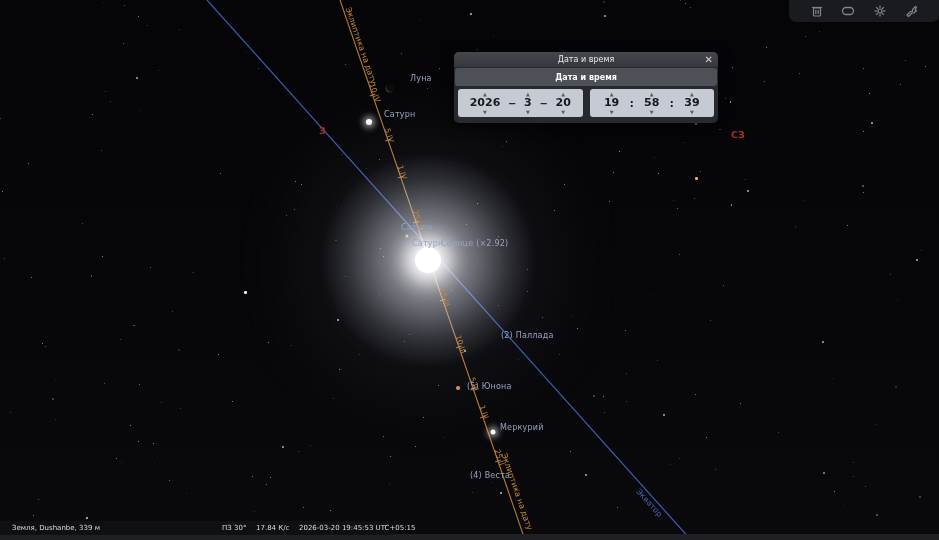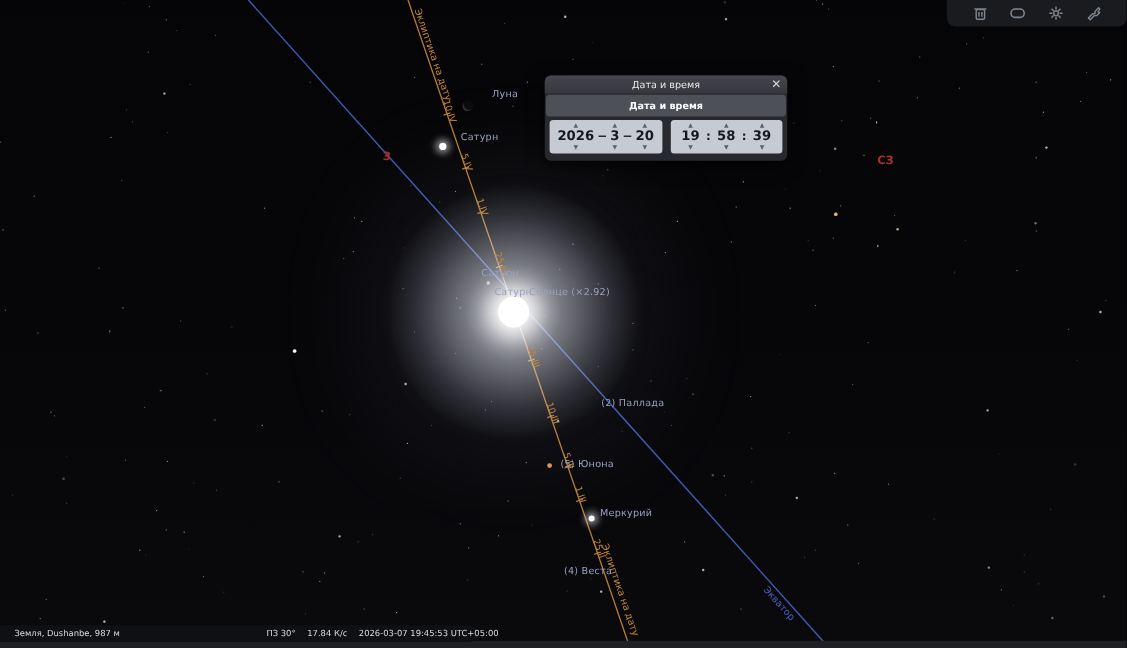--- a/index.html
+++ b/index.html
@@ -16,21 +16,21 @@
     background:#fff;transform:translate(-50%,-50%);
     box-shadow:0 0 18px 9px rgba(255,255,255,.95),0 0 60px 32px rgba(240,242,252,.5),0 0 120px 70px rgba(215,222,245,.16);}
   .marker{position:absolute;border-radius:50%;z-index:4;transform:translate(-50%,-50%);}
   .moon-disc{position:absolute;z-index:4;width:9px;height:9px;border-radius:50%;transform:translate(-50%,-50%);
     background:radial-gradient(circle at 68% 32%,#0b0b0c 55%,#8a7c63 100%);}
   .sky-label{position:absolute;z-index:5;font-size:8px;white-space:nowrap;letter-spacing:.2px;}
   .tick-label{position:absolute;z-index:5;font-size:7.5px;white-space:nowrap;transform-origin:0 0;}
   .line-label{position:absolute;z-index:5;font-size:8px;white-space:nowrap;transform-origin:0 0;}
   .cardinal{position:absolute;z-index:5;font-size:9.5px;font-weight:bold;}
   
-  .dialog{position:absolute;left:454px;top:63px;width:202px;z-index:10;
+  .dialog{position:absolute;left:454px;top:52px;width:264px;z-index:10;
     background:rgba(42,44,49,.94);border-radius:5px;box-shadow:0 3px 14px rgba(0,0,0,.65);}
   .dialog-titlebar{position:relative;height:15px;display:flex;align-items:center;justify-content:center;
     background:linear-gradient(#45474d,#35373c);border-radius:5px 5px 0 0;}
   .dialog-title{font-size:8px;color:#e9eaec;}
   .dialog-close{position:absolute;right:5px;top:1px;font-size:10px;color:#d6d8dc;cursor:pointer;line-height:13px;}
   .tabs-row{display:flex;height:18px;padding:1px 1px 0 1px;gap:1px;}
   .tab{flex:1;display:flex;align-items:center;justify-content:center;font-size:8px;color:#d2d4d8;cursor:pointer;}
   .tab.active{background:#4d5057;border-radius:3px;color:#fff;font-weight:bold;}
   .spinner-row{display:flex;gap:7px;padding:3px 4px 6px 4px;}
   .spinner-box{flex:1;background:#c6cad2;border-radius:3px;display:flex;align-items:center;
@@ -391,19 +391,19 @@
         <line x1="10.8" y1="3.2" x2="9" y2="5"></line>
           <line x1="5" y1="9" x2="3.2" y2="10.8"></line>
       </g>
     </svg>
     <svg class="tb-icon" viewBox="0 0 14 14">
       <path d="M11.5 2.5 L8.5 5.5 L8.5 7.5 L6.5 7.5 L3 11 L4.5 12.5 L8 9 L10 9 L12.5 6.5 L11 6 L12.5 3.5 Z" fill="none" stroke="#9aa0a8" stroke-width="1.2" stroke-linejoin="round"></path>
     </svg>
   </div>
 
   <div class="status-bar">
-    <span class="status-item" style="left:12px">Земля, Dushanbe, 987 м</span>
+    <span class="status-item" style="left:12px">Земля, Dushanbe, 339 м</span>
     <span class="status-item" style="left:222px">ПЗ 30°</span>
     <span class="status-item" style="left:256px">17.84 К/с</span>
-    <span class="status-item" style="left:299px">2026-03-07 19:45:53 UTC+05:00</span>
+    <span class="status-item" style="left:299px">2026-03-20 19:45:53 UTC+05:15</span>
   </div>
   <div class="bottom-strip"></div>
 </div>
 
 </body></html>

